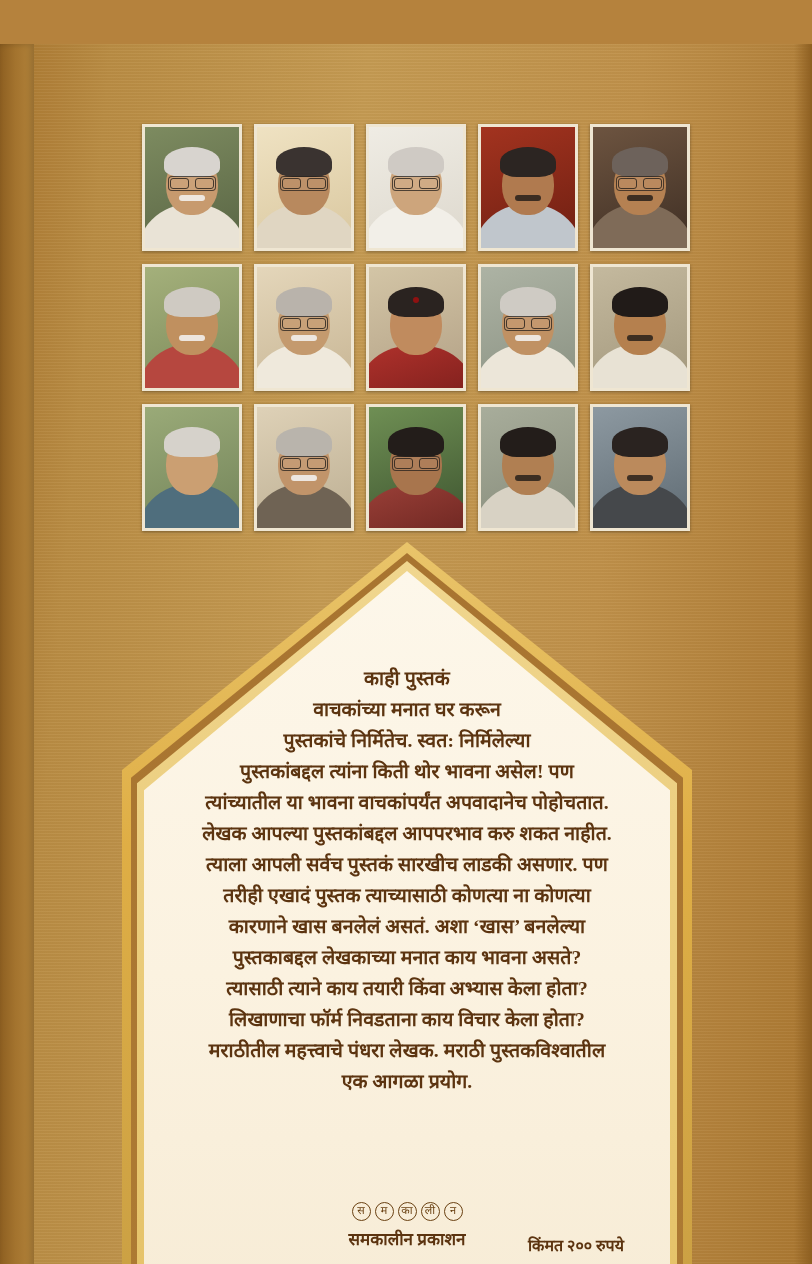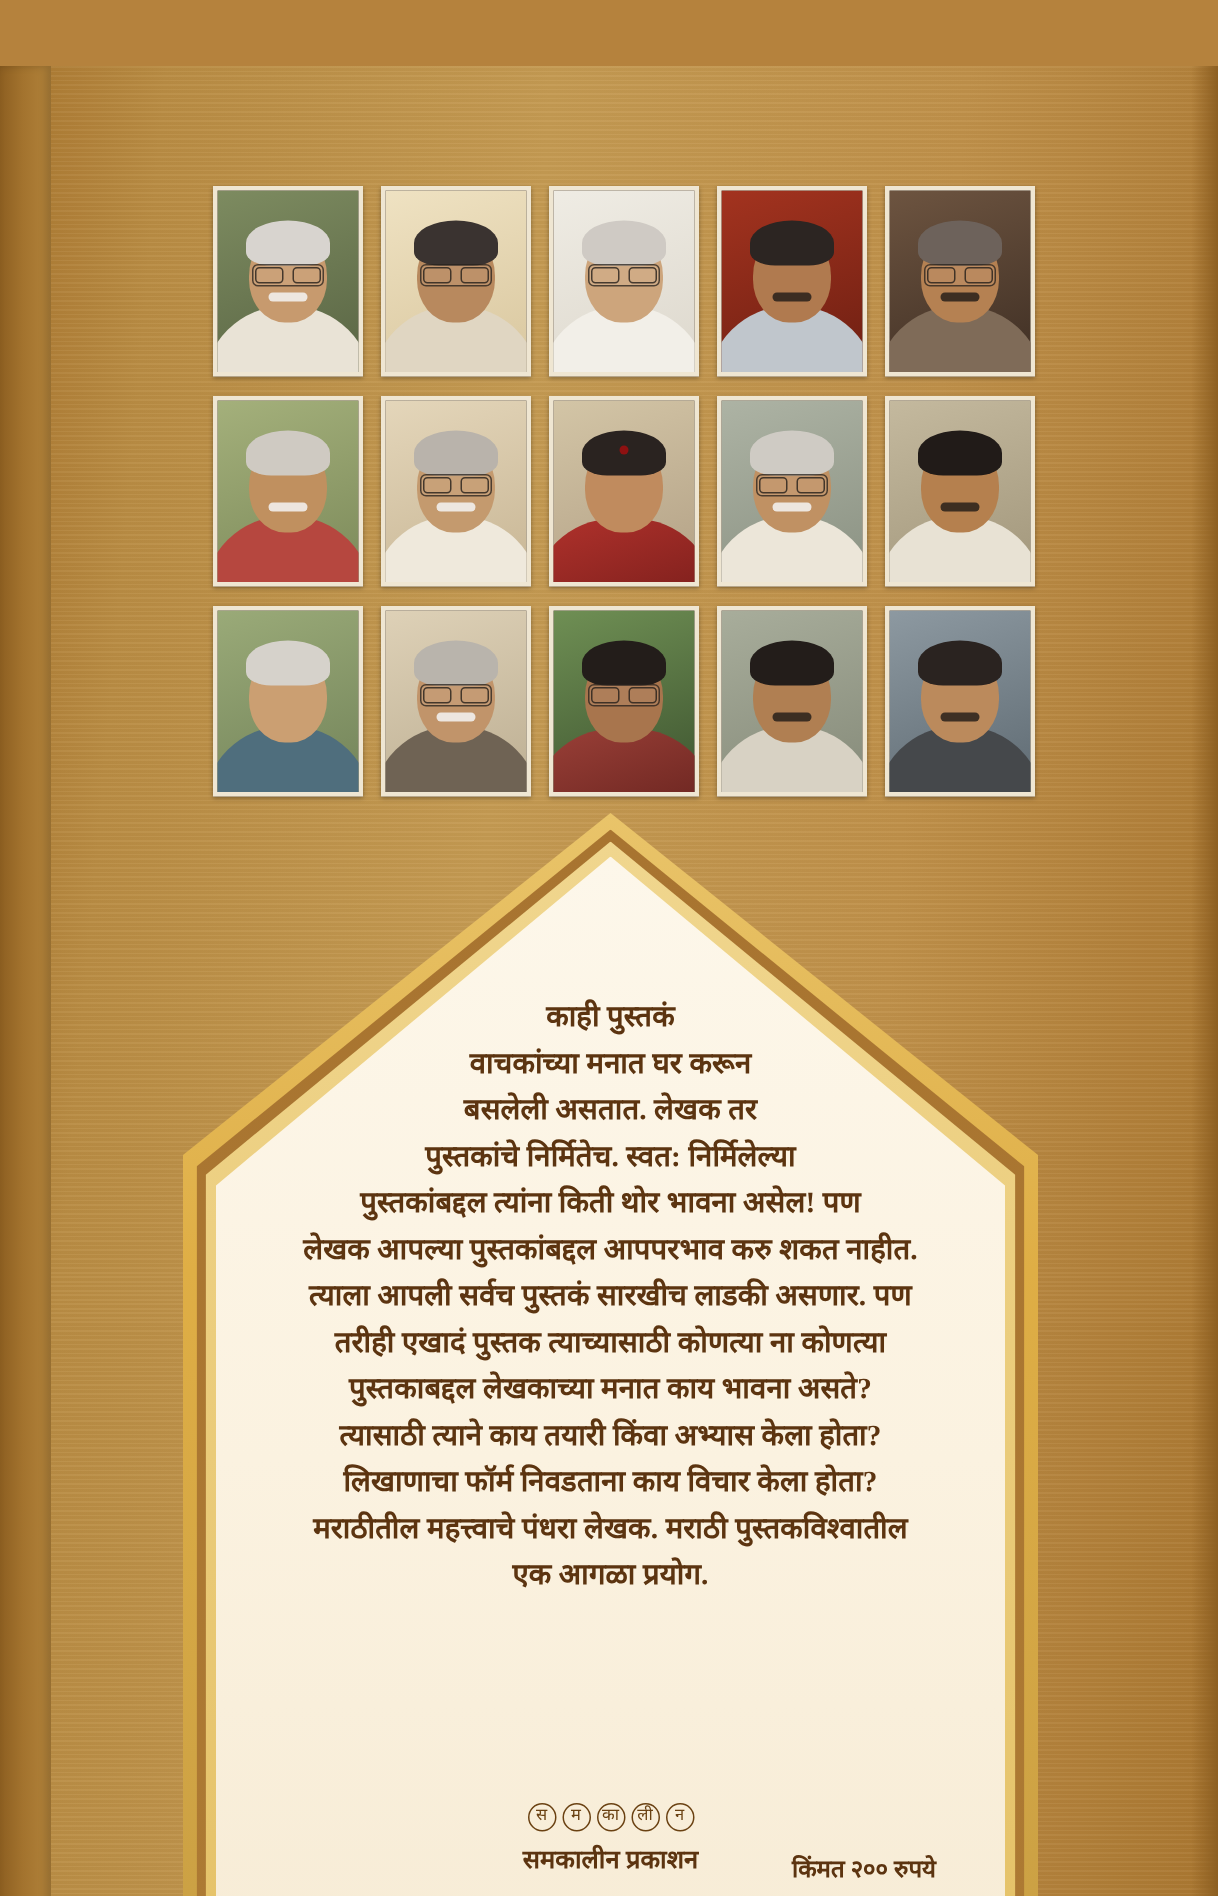--- a/index.html
+++ b/index.html
@@ -412,26 +412,27 @@
 
   <div class="arch-wrap">
     <div class="arch-outer"></div>
     <div class="arch-mid"></div>
     <div class="arch-inner-line"></div>
     <div class="arch-face">
 
       <div class="blurb">
         <p>काही पुस्तकं</p>
         <p>वाचकांच्या मनात घर करून</p>
-        <p>बसलेली असतात. लेखक तर</p>
         <p>पुस्तकांचे निर्मितेच. स्वत: निर्मिलेल्या</p>
         <p>पुस्तकांबद्दल त्यांना किती थोर भावना असेल! पण</p>
+        <p>त्यांच्यातील या भावना वाचकांपर्यंत अपवादानेच पोहोचतात.</p>
         <p>लेखक आपल्या पुस्तकांबद्दल आपपरभाव करु शकत नाहीत.</p>
         <p>त्याला आपली सर्वच पुस्तकं सारखीच लाडकी असणार. पण</p>
         <p>तरीही एखादं पुस्तक त्याच्यासाठी कोणत्या ना कोणत्या</p>
+        <p>कारणाने खास बनलेलं असतं. अशा ‘खास’ बनलेल्या</p>
         <p>पुस्तकाबद्दल लेखकाच्या मनात काय भावना असते?</p>
         <p>त्यासाठी त्याने काय तयारी किंवा अभ्यास केला होता?</p>
         <p>लिखाणाचा फॉर्म निवडताना काय विचार केला होता?</p>
         <p>मराठीतील महत्त्वाचे पंधरा लेखक. मराठी पुस्तकविश्वातील</p>
         <p>एक आगळा प्रयोग.</p>
       </div>
 
       <div class="colophon">
         <div class="logo-row">
           <div class="logo-dot">स</div>

